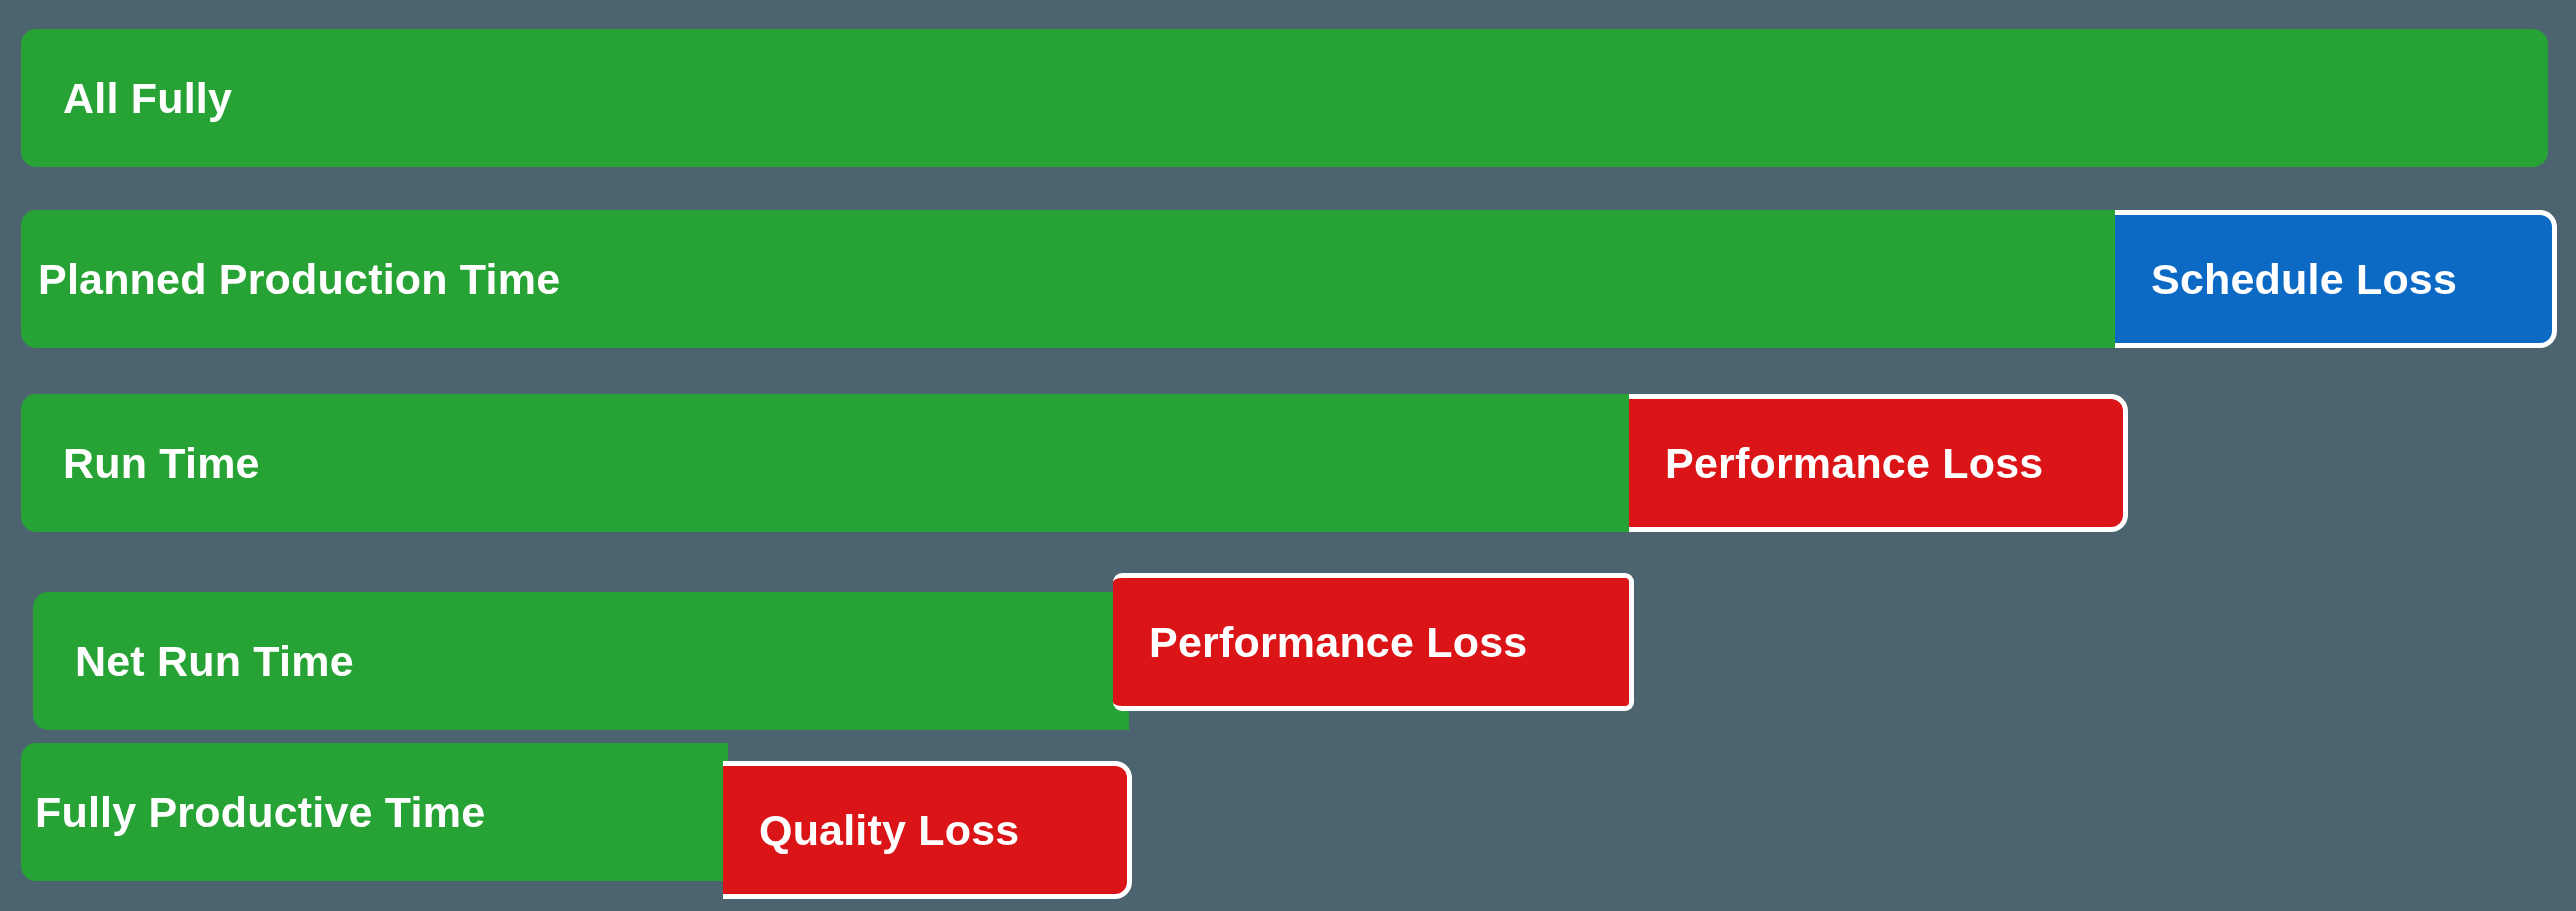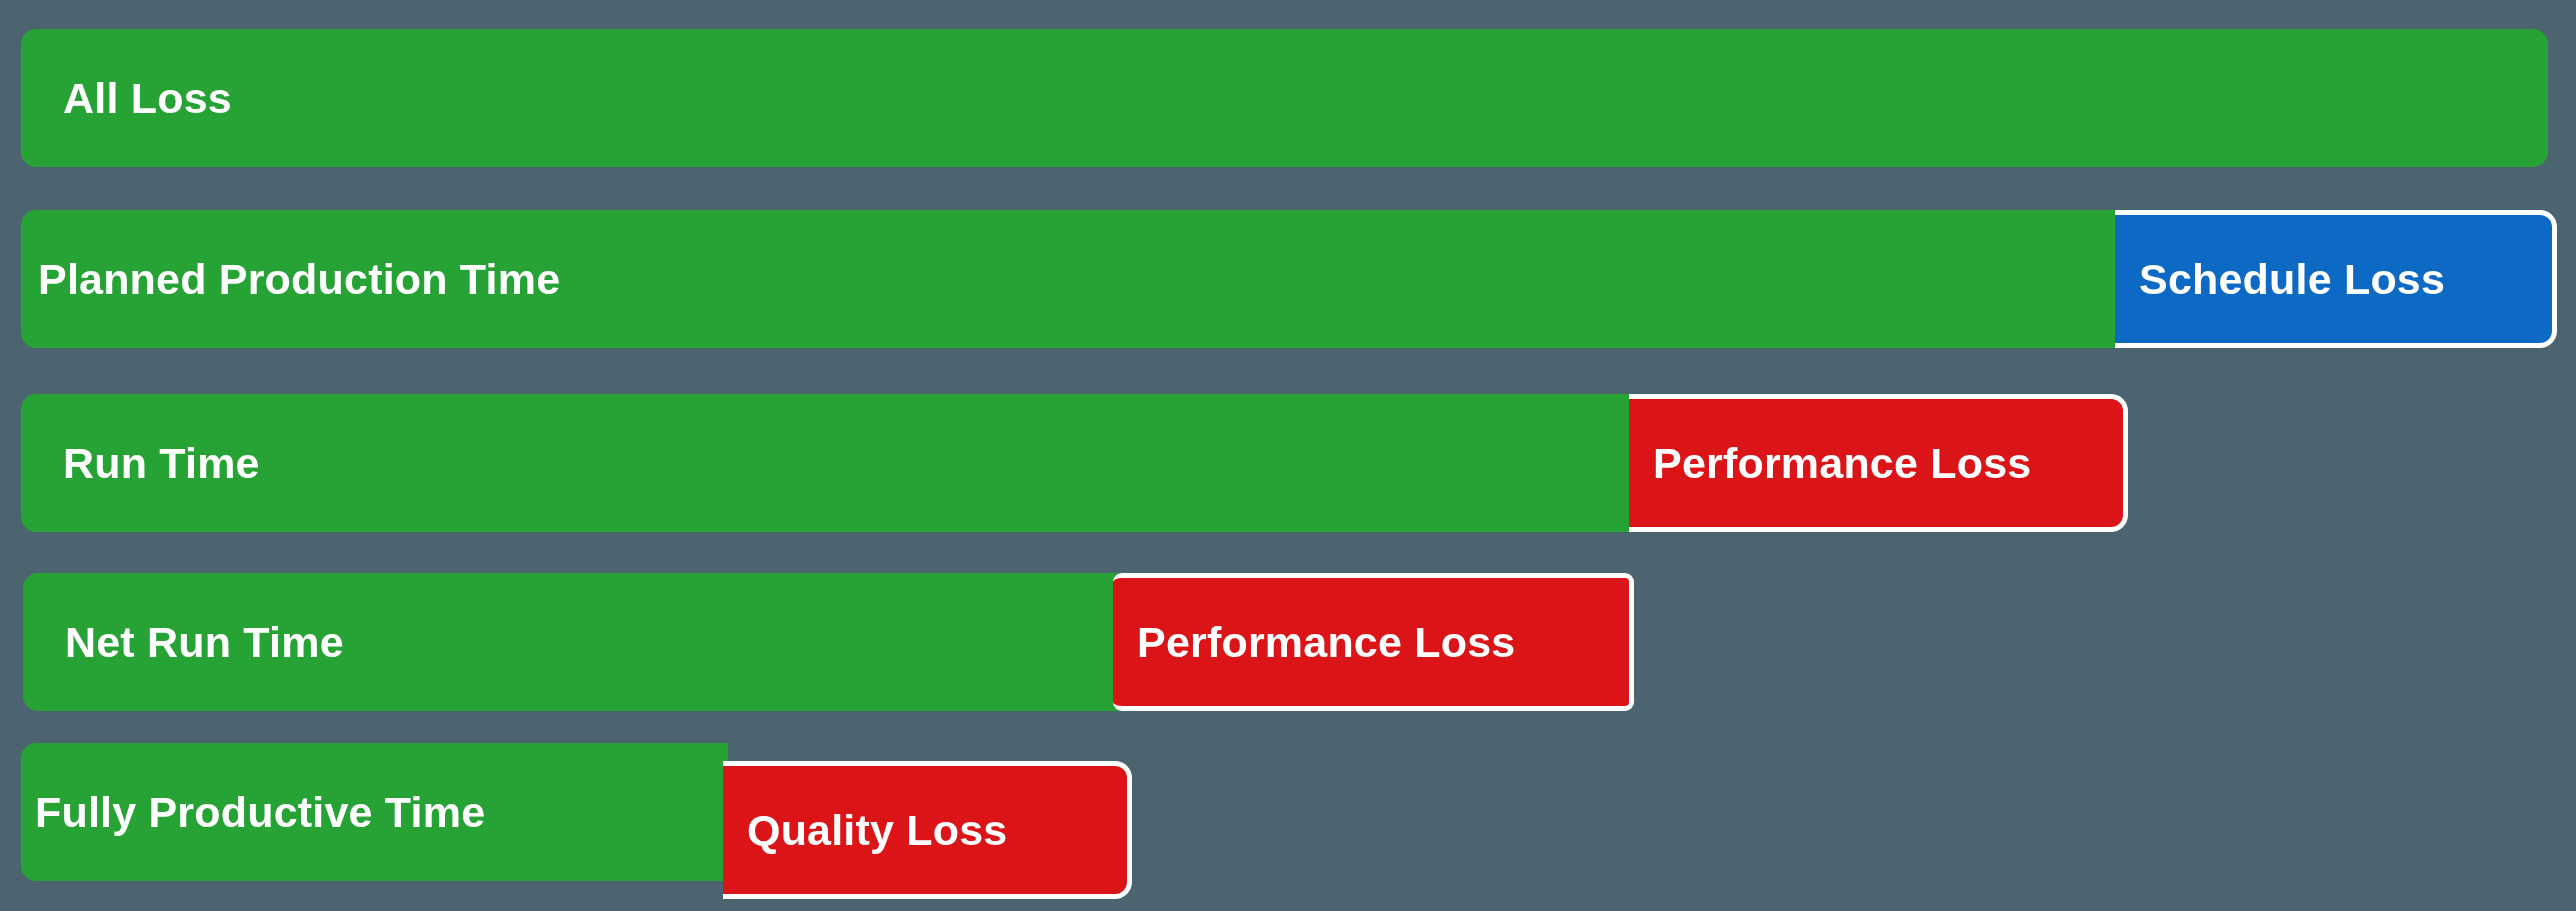--- a/index.html
+++ b/index.html
@@ -60,62 +60,62 @@
   
   .loss-box {
     position: absolute;
     height: 138px;
     box-sizing: border-box;
     border: 5.7px solid #ffffff;
     border-left: 0;
     border-radius: 0 17px 17px 0;
     display: flex;
     align-items: center;
-    padding-left: 24px;
+    padding-left: 36px;
     z-index: 3;
   }
   .loss-box.loss-blue { background: #0d6ac4; }
   .loss-box.loss-red  { background: #da1417; }
 
   .loss-label {
     color: #ffffff;
     font-size: 43px;
     font-weight: bold;
     letter-spacing: 0.2px;
     white-space: nowrap;
     line-height: 1;
   }
 </style>
 </head>
 <body>
 
 <div id="oee-chart">
     <div class="wf-row" style="top: 29px;">
       <div class="time-bar" style="left: 21px; width: 2527px;">
-        <span class="time-label">All Loss</span>
+        <span class="time-label">All Fully</span>
       </div>
     </div>
     <div class="wf-row" style="top: 210px;">
       <div class="time-bar clipped-right" style="left: 21px; width: 2094px; padding-left: 17px;">
         <span class="time-label">Planned Production Time</span>
       </div>
       <div class="loss-box loss-blue" style="left: 2115px; width: 442px;">
         <span class="loss-label">Schedule Loss</span>
       </div>
     </div>
     <div class="wf-row" style="top: 394px;">
       <div class="time-bar clipped-right" style="left: 21px; width: 1614px;">
         <span class="time-label">Run Time</span>
       </div>
       <div class="loss-box loss-red" style="left: 1629px; width: 499px;">
         <span class="loss-label">Performance Loss</span>
       </div>
     </div>
     <div class="wf-row" style="top: 573px;">
-      <div class="time-bar clipped-right" style="left: 23px; width: 1096px;">
+      <div class="time-bar clipped-right" style="left: 33px; width: 1096px; margin-top: 19px;">
         <span class="time-label">Net Run Time</span>
       </div>
       <div class="loss-box loss-red" style="left: 1113px; width: 521px; border-radius: 9px;">
         <span class="loss-label">Performance Loss</span>
       </div>
     </div>
     <div class="wf-row" style="top: 743px;">
       <div class="time-bar clipped-right" style="left: 21px; width: 707px; padding-left: 14px;">
         <span class="time-label">Fully Productive Time</span>
       </div>

